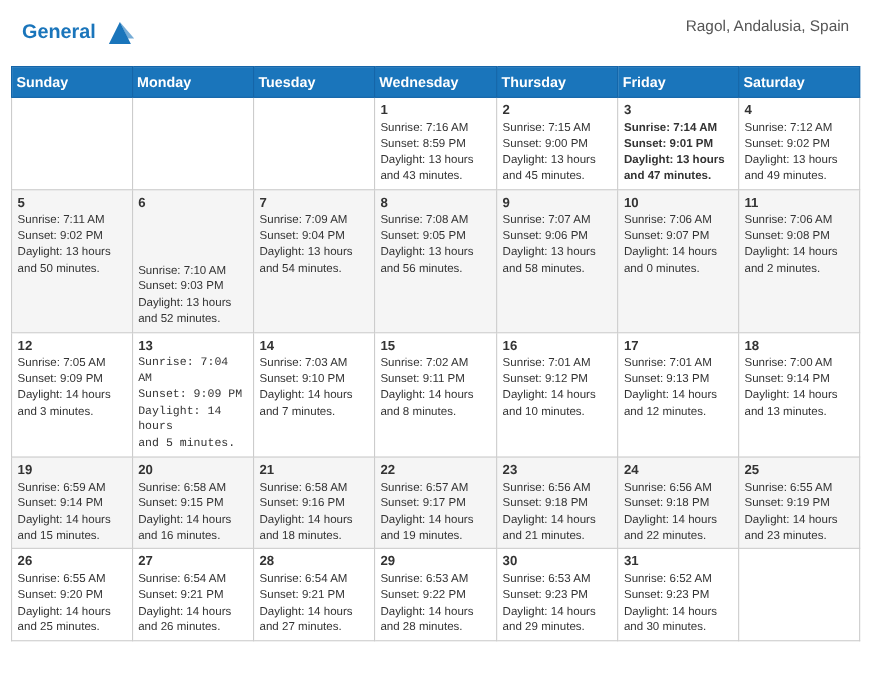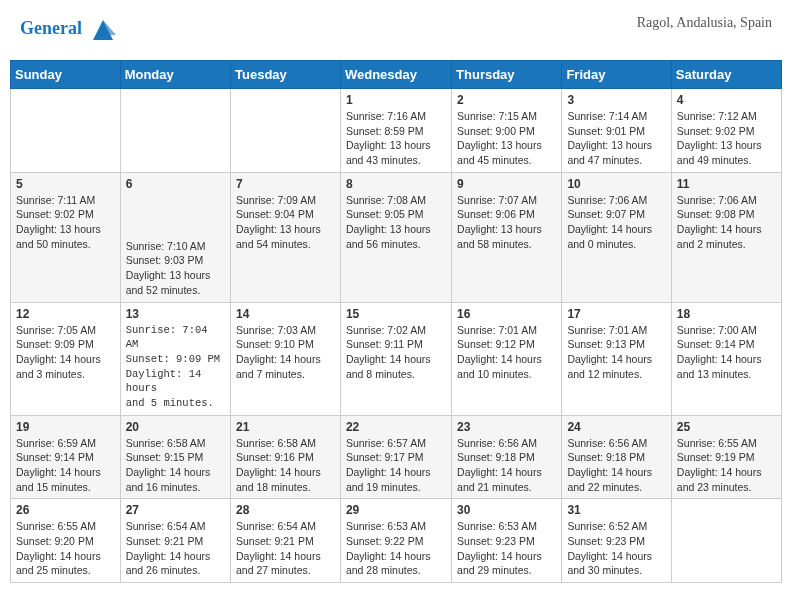--- a/index.html
+++ b/index.html
@@ -9,21 +9,20 @@
       width: 792px;
       min-height: 612px;
       padding: 10px;
     }
     .header {
       display: flex;
       justify-content: space-between;
       align-items: flex-start;
       margin-bottom: 10px;
       padding: 5px 10px;
-      font-family: Liberation Serif, serif;
     }
     .logo {
       display: flex;
       align-items: center;
       gap: 0;
     }
     .logo-text {
       font-size: 18px;
       font-weight: bold;
       color: #333;
@@ -135,21 +134,21 @@
         </td>
         <td>
           <div class="day-number">2</div>
           <div class="day-info" style="white-space: pre-line;">Sunrise: 7:15 AM
 Sunset: 9:00 PM
 Daylight: 13 hours
 and 45 minutes.</div>
         </td>
         <td>
           <div class="day-number">3</div>
-          <div class="day-info" style="white-space: pre-line;">Sunrise: 7:14 AM
+          <div class="day-info" style="white-space: pre-line; font-weight: bold;">Sunrise: 7:14 AM
 Sunset: 9:01 PM
 Daylight: 13 hours
 and 47 minutes.</div>
         </td>
         <td>
           <div class="day-number">4</div>
           <div class="day-info" style="white-space: pre-line;">Sunrise: 7:12 AM
 Sunset: 9:02 PM
 Daylight: 13 hours
 and 49 minutes.</div>

